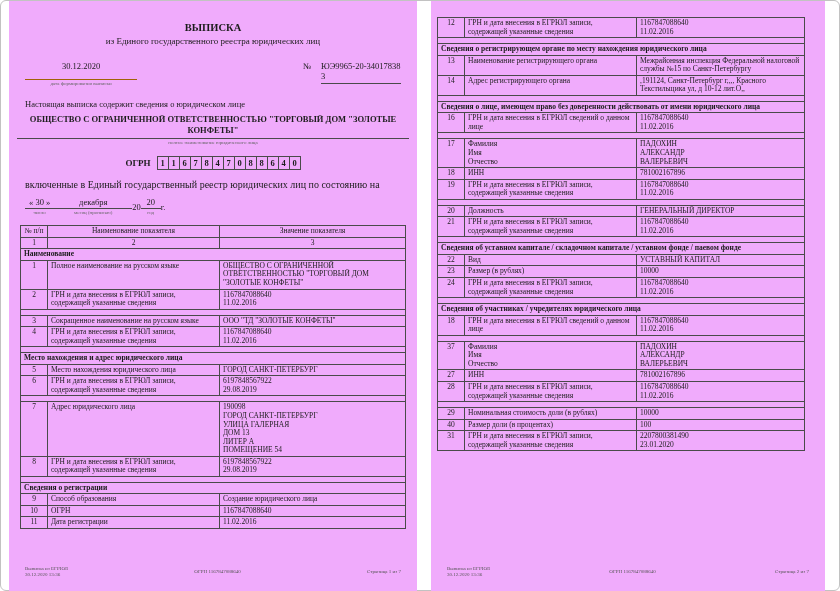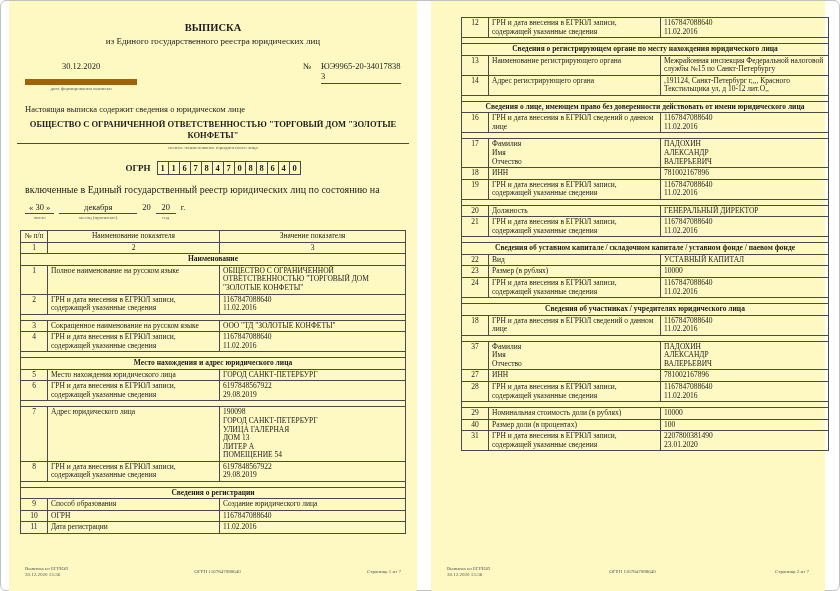--- a/index.html
+++ b/index.html
@@ -5,31 +5,31 @@
   * { margin:0; padding:0; box-sizing:border-box; }
   html,body { background:#fff; }
   body {
     width:840px; height:591px; position:relative; overflow:hidden;
     font-family:"Liberation Serif", serif; color:#1c1c1c;
   }
   .canvas {
     position:absolute; inset:0; background:#fff;
     border:1px solid #c2c2c2; border-radius:6px;
   }
-  .page { position:absolute; top:0; height:591px; background:#fef9c3; }
+  .page { position:absolute; top:0; height:591px; background:#f0abfc; }
   .page-1 { left:8px;  width:408px; }
   .page-2 { left:430px; width:394px; }
 
   
   .doc-title { text-align:center; font-weight:bold; font-size:10.5px; margin-top:21px; }
   .doc-subtitle { text-align:center; font-weight:normal; font-size:9px; margin-top:3px; }
 
   .meta-row { display:flex; justify-content:space-between; align-items:flex-start; margin:15px 16px 0 16px; }
   .date-block { width:112px; text-align:center; }
-  .date-value { display:block; font-size:8.5px; padding-bottom:8px; border-bottom:6px solid #a16207; }
+  .date-value { display:block; font-size:8.5px; padding-bottom:8px; border-bottom:1px solid #a16207; }
   .tiny-caption { font-size:5px; color:#666; line-height:1.2; margin-top:1px; }
   .num-block { display:flex; gap:10px; align-items:flex-start; }
   .num-sign { font-size:8.5px; }
   .num-value { width:80px; text-align:left; font-size:8.5px; border-bottom:1px solid #4a4a4a; padding-bottom:2px; word-break:break-all; }
 
   .intro-text { margin:12px 16px 0 16px; font-size:8.5px; }
   .company-name {
     margin:5px 8px 0 8px; text-align:center; font-weight:bold; font-size:8.5px;
     line-height:1.25; border-bottom:1px solid #4a4a4a; padding-bottom:3px;
   }
@@ -38,43 +38,43 @@
   .ogrn-line { display:flex; justify-content:center; align-items:center; gap:7px; margin-top:10px; }
   .ogrn-label { font-weight:bold; font-size:9px; }
   .ogrn-boxes { display:flex; }
   .ogrn-digit {
     width:12px; height:14px; border:1px solid #4a4a4a; margin-left:-1px;
     display:flex; align-items:center; justify-content:center;
     font-size:8.5px; font-weight:bold;
   }
   .included-text { margin:9px 16px 0 16px; font-size:10px; }
 
-  .handdate-line { display:flex; align-items:flex-start; margin:7px 16px 0 16px; font-size:8.5px; gap:5px; }
+  .handdate-line { display:flex; align-items:center; margin:7px 16px 0 16px; font-size:8.5px; }
   .hd-seg { text-align:center; }
   .hd-underline { display:block; border-bottom:1px solid #4a4a4a; padding:0 4px 1px 4px; }
   .hd-month { min-width:78px; }
   .hd-year { min-width:20px; }
   .hd-plain { padding-top:0; }
 
   
   table.egrul {
     border-collapse:collapse; width:calc(100% - 22px);
     margin:9px 11px 0 11px; table-layout:fixed;
     font-size:7.5px; line-height:1.14;
   }
-  .page-2 table.egrul { margin-top:16px; width:calc(100% - 26px); margin-left:30px; }
+  .page-2 table.egrul { margin-top:16px; width:calc(100% - 26px); margin-left:6px; }
   table.egrul td {
     border:1px solid #4a4a4a; padding:1px 3px; vertical-align:top;
     white-space:pre-line; overflow:hidden;
   }
   td.col-num { width:27px; text-align:center; }
   td.col-label { width:172px; }
   td.col-value {}
   tr.hdr td { text-align:center; }
-  td.section-cell { text-align:center; font-weight:bold; }
+  td.section-cell { text-align:left; font-weight:bold; }
   td.spacer-cell { height:6px; padding:0; }
 
   
   .page-footer {
     position:absolute; bottom:13px; left:16px; right:16px;
     display:flex; justify-content:space-between; align-items:flex-start;
     font-size:5px; color:#555;
   }
   .footer-left { white-space:pre-line; line-height:1.35; }
   .footer-center { padding-top:3px; }

